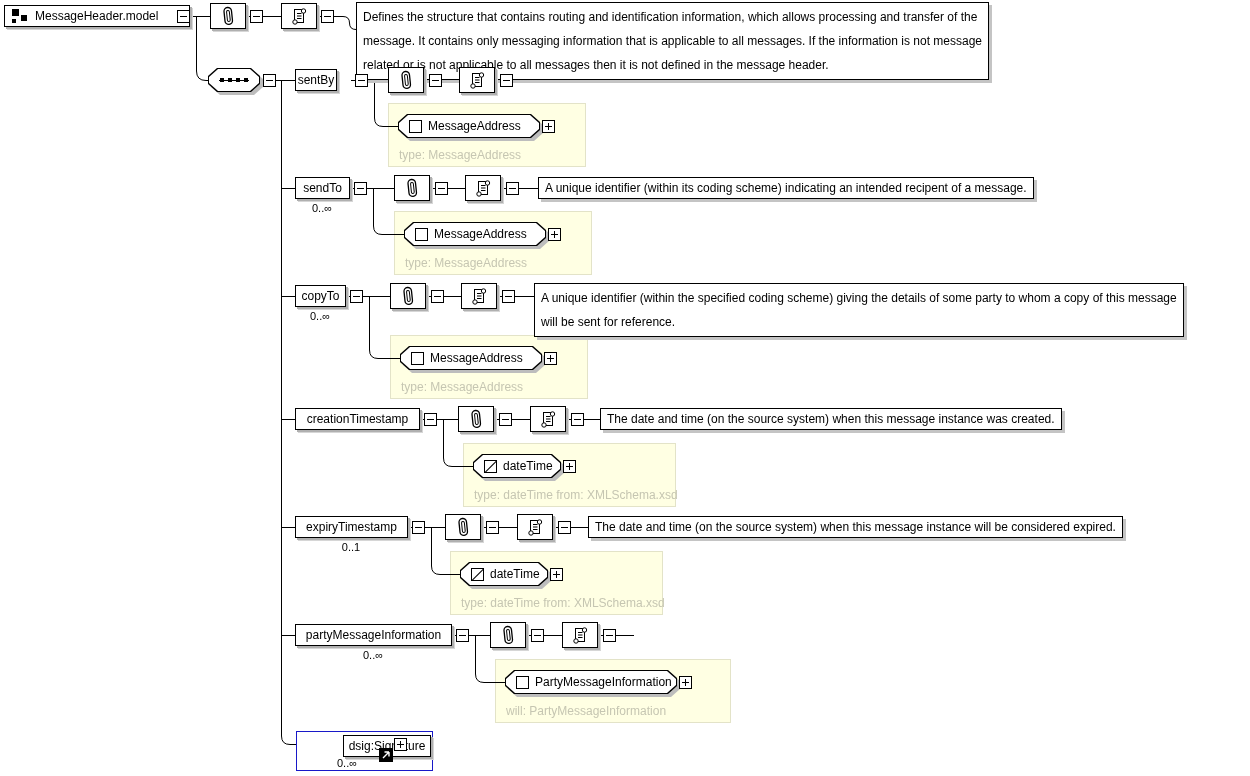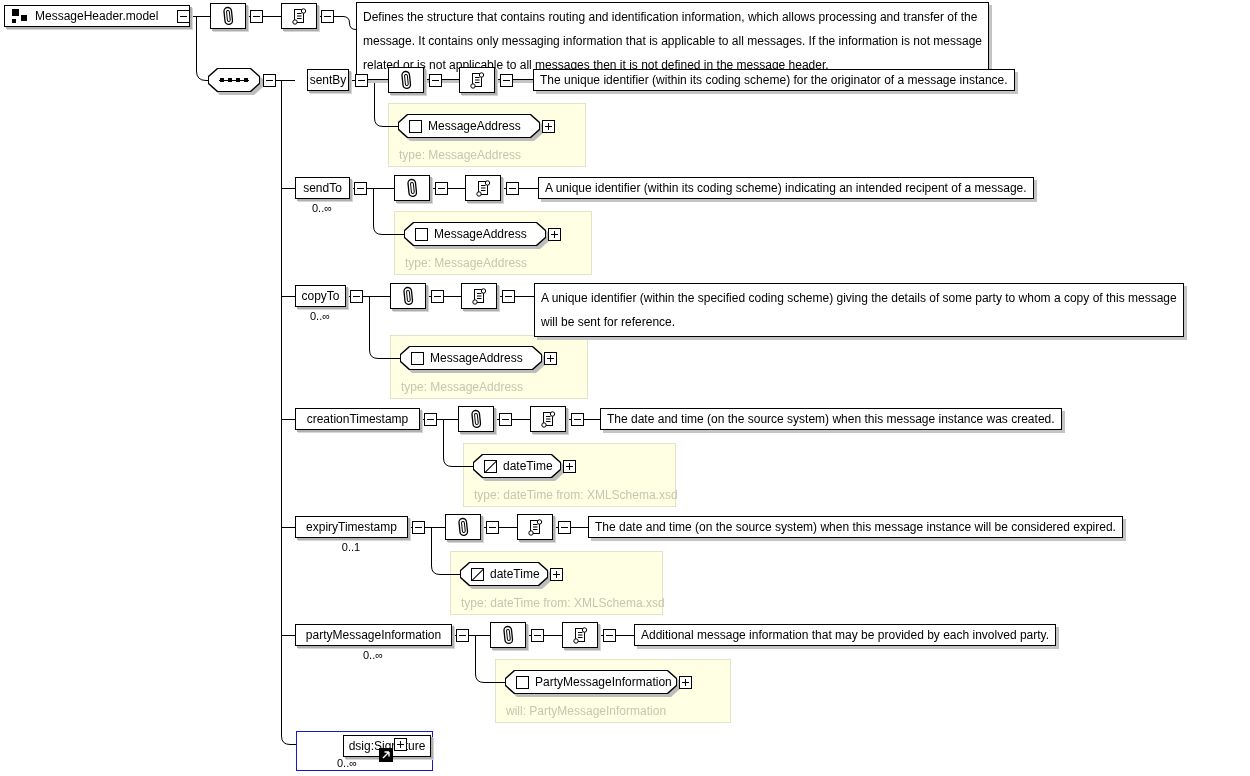--- a/index.html
+++ b/index.html
@@ -153,21 +153,21 @@
       <span class="seq-dots">
           <i></i>
           <i></i>
           <i></i>
           <i></i>
         </span>
     </span>
   </div>
   <div class="handle" style="left:263px;top:74px;"></div>
 
-  <div class="ebox" style="left:307px;top:69px;width:42px;">
+  <div class="ebox" style="left:295px;top:69px;width:42px;">
     <span>sentBy</span>
   </div>
   <div class="handle" style="left:355px;top:74px;"></div>
   <div class="iconbox" style="left:388px;top:67px;">
     <svg width="16" height="22" viewBox="0 0 16 22">
         <g transform="rotate(-6 8 11)">
           <rect x="4.5" y="2.5" width="7.5" height="17" rx="3.75" fill="#fff" stroke="#000" stroke-width="1.3"></rect>
           <rect x="7" y="5.5" width="2.8" height="11" rx="1.4" fill="none" stroke="#000" stroke-width="1"></rect>
         </g>
       </svg>
@@ -175,21 +175,20 @@
   <div class="handle" style="left:429px;top:74px;"></div>
   <div class="iconbox" style="left:459px;top:67px;">
     <svg width="17" height="20" viewBox="0 0 17 20">
         <rect x="3.5" y="3.5" width="9" height="13" fill="#fff" stroke="#000"></rect>
         <circle cx="12.5" cy="5" r="2.2" fill="#fff" stroke="#000"></circle>
         <circle cx="4" cy="16" r="2.2" fill="#fff" stroke="#000"></circle>
         <path d="M6 7.5 h4.5 M6 10 h4.5 M6 12.5 h4.5" stroke="#000" fill="none"></path>
       </svg>
   </div>
   <div class="handle" style="left:500px;top:74px;"></div>
-  <div class="docbox single" style="left:533px;top:69px;">The unique identifier (within its coding scheme) for the originator of a message instance.</div>
 
   <div class="ybox" style="left:388px;top:103px;width:198px;height:64px;">
     <span class="caption">type: MessageAddress</span>
   </div>
   <div class="oct capsule" style="left:398px;top:114px;width:142px;height:24px;">
     <span class="sh"></span>
       <span class="bd"></span>
       <span class="fl"></span>
     <span class="content">
         <span class="ct-icon"></span>
@@ -370,21 +369,20 @@
   <div class="handle" style="left:531px;top:629px;"></div>
   <div class="iconbox" style="left:562px;top:622px;">
     <svg width="17" height="20" viewBox="0 0 17 20">
         <rect x="3.5" y="3.5" width="9" height="13" fill="#fff" stroke="#000"></rect>
         <circle cx="12.5" cy="5" r="2.2" fill="#fff" stroke="#000"></circle>
         <circle cx="4" cy="16" r="2.2" fill="#fff" stroke="#000"></circle>
         <path d="M6 7.5 h4.5 M6 10 h4.5 M6 12.5 h4.5" stroke="#000" fill="none"></path>
       </svg>
   </div>
   <div class="handle" style="left:603px;top:629px;"></div>
-  <div class="docbox single" style="left:634px;top:624px;">Additional message information that may be provided by each involved party.</div>
 
   <div class="ybox" style="left:495px;top:659px;width:236px;height:64px;">
     <span class="caption">will: PartyMessageInformation</span>
   </div>
   <div class="oct capsule" style="left:505px;top:670px;width:172px;height:24px;">
     <span class="sh"></span>
       <span class="bd"></span>
       <span class="fl"></span>
     <span class="content">
         <span class="ct-icon"></span>

